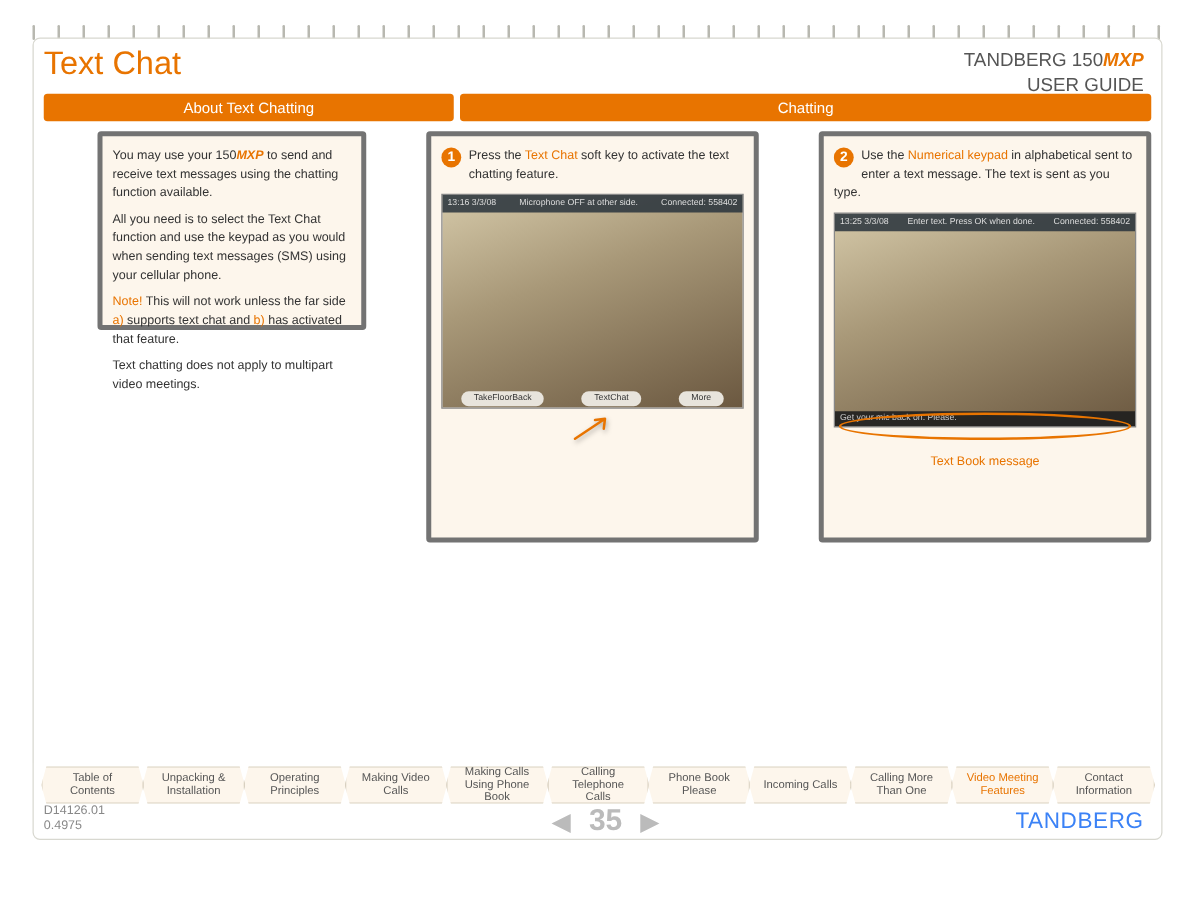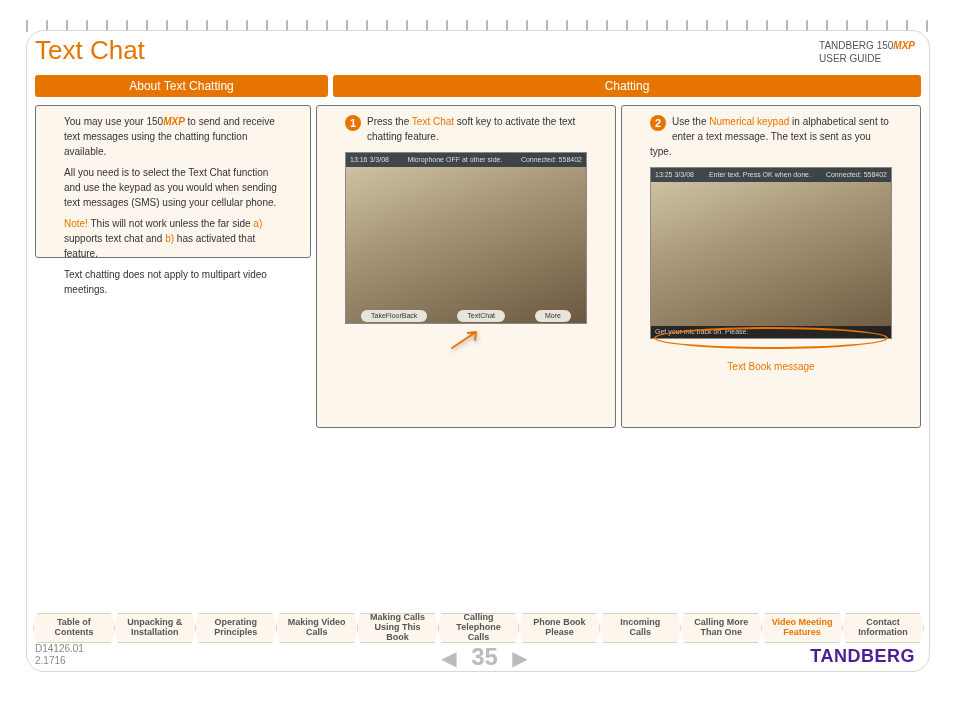--- a/index.html
+++ b/index.html
@@ -12,21 +12,21 @@
   overflow: hidden;
   position: relative;
 }
 .page {
   position: absolute;
   left: 26px;
   top: 30px;
   width: 902px;
   height: 640px;
   border: 1px solid #d8d8d0;
-  border-radius: 18px;
+  border-radius: 6px;
   background: #fff;
 }
 .binding {
   position: absolute;
   left: 26px;
   top: 20px;
   width: 902px;
   height: 18px;
   display: flex;
   justify-content: space-between;
@@ -42,21 +42,22 @@
   left: 8px;
   top: 4px;
   color: #e87400;
   font-size: 26px;
   font-weight: 300;
 }
 .header-right {
   position: absolute;
   right: 14px;
   top: 8px;
-  font-size: 10px;
+  text-align: right;
+  font-size: 15px;
   color: #555;
   line-height: 1.3;
 }
 .header-right .mxp { color: #e87400; font-style: italic; font-weight: bold; }
 .tabs {
   position: absolute;
   left: 8px;
   top: 44px;
   width: 886px;
   display: flex;
@@ -64,38 +65,39 @@
 }
 .tab {
   background: #e87400;
   color: #fff;
   font-size: 12px;
   height: 22px;
   line-height: 22px;
   text-align: center;
   border-radius: 3px;
 }
-.tab-left { width: 293px; }
+.tab-left { width: 328px; }
 .tab-right { flex: 1; }
 .content {
   position: absolute;
   left: 8px;
   top: 74px;
   width: 886px;
   display: flex;
   gap: 5px;
 }
 .panel {
-  border: 1px solid #737373;
+  border: 4px solid #737373;
   background: #fdf6ec;
   border-radius: 3px;
-  padding: 8px 28px;
+  padding: 8px 8px;
   font-size: 10px;
   color: #333;
   line-height: 1.5;
+  margin-left: 43px;
 }
 .panel-left { width: 272px; height: 135px; }
 .panel-mid { width: 269px; height: 305px; }
 .panel-right { width: 269px; height: 305px; }
 .panel p { margin: 0 0 6px 0; }
 .orange { color: #e87400; }
 .orange-b { color: #e87400; font-weight: bold; font-style: italic; }
 .step-badge {
   display: inline-flex;
   width: 16px;
@@ -195,21 +197,20 @@
   display: flex;
   align-items: center;
   justify-content: center;
   text-align: center;
   line-height: 1.1;
   position: relative;
   margin-right: -1px;
   clip-path: polygon(5% 0, 95% 0, 100% 50%, 95% 100%, 5% 100%, 0 50%);
   padding: 0 8px;
   cursor: pointer;
-  font-weight: bold;
 }
 .nav-item.active { color: #e87400; }
 .footer {
   position: absolute;
   left: 8px;
   bottom: 4px;
   font-size: 10px;
   color: #888;
   line-height: 1.2;
 }
@@ -230,22 +231,22 @@
   color: #bbb;
   font-size: 20px;
   margin: 0 10px;
   cursor: pointer;
 }
 .brand {
   position: absolute;
   right: 14px;
   bottom: 4px;
   font-size: 18px;
-  font-weight: bold;
-  color: #4c1d95;
+  font-weight: normal;
+  color: #3b82f6;
   letter-spacing: 0.5px;
 }
 </style>
 </head>
 <body>
 
 <div class="binding">
     <span></span>
     <span></span>
     <span></span>
@@ -354,32 +355,32 @@
       <div class="ellipse-annot"></div>
       <div class="caption">Text Book message</div>
     </div>
   </div>
 
   <div class="bottom-nav">
       <div class="nav-item">Table of Contents</div>
       <div class="nav-item">Unpacking &amp; Installation</div>
       <div class="nav-item">Operating Principles</div>
       <div class="nav-item">Making Video Calls</div>
-      <div class="nav-item">Making Calls Using This Book</div>
+      <div class="nav-item">Making Calls Using Phone Book</div>
       <div class="nav-item">Calling Telephone Calls</div>
       <div class="nav-item">Phone Book Please</div>
       <div class="nav-item">Incoming Calls</div>
       <div class="nav-item">Calling More Than One</div>
       <div class="nav-item active">Video Meeting Features</div>
       <div class="nav-item">Contact Information</div>
     </div>
 
   <div class="footer">
     <span>D14126.01</span><br>
-    <span>2.1716</span>
+    <span>0.4975</span>
   </div>
   <div class="page-num-area">
     <span class="page-arrow">◀</span>
     <span class="page-num">35</span>
     <span class="page-arrow">▶</span>
   </div>
   <div class="brand">TANDBERG</div>
 </div>
 
 </body></html>

